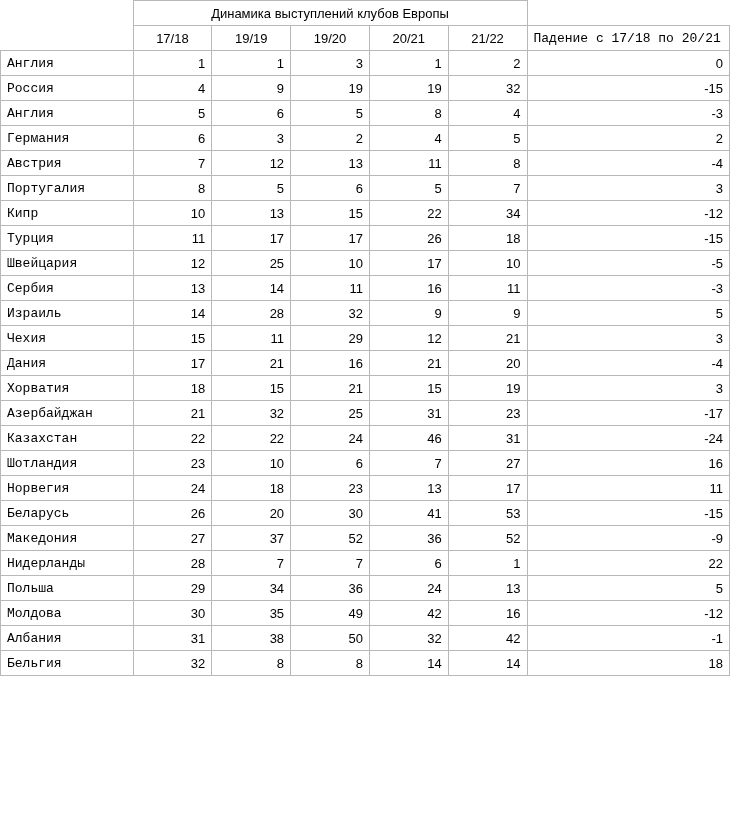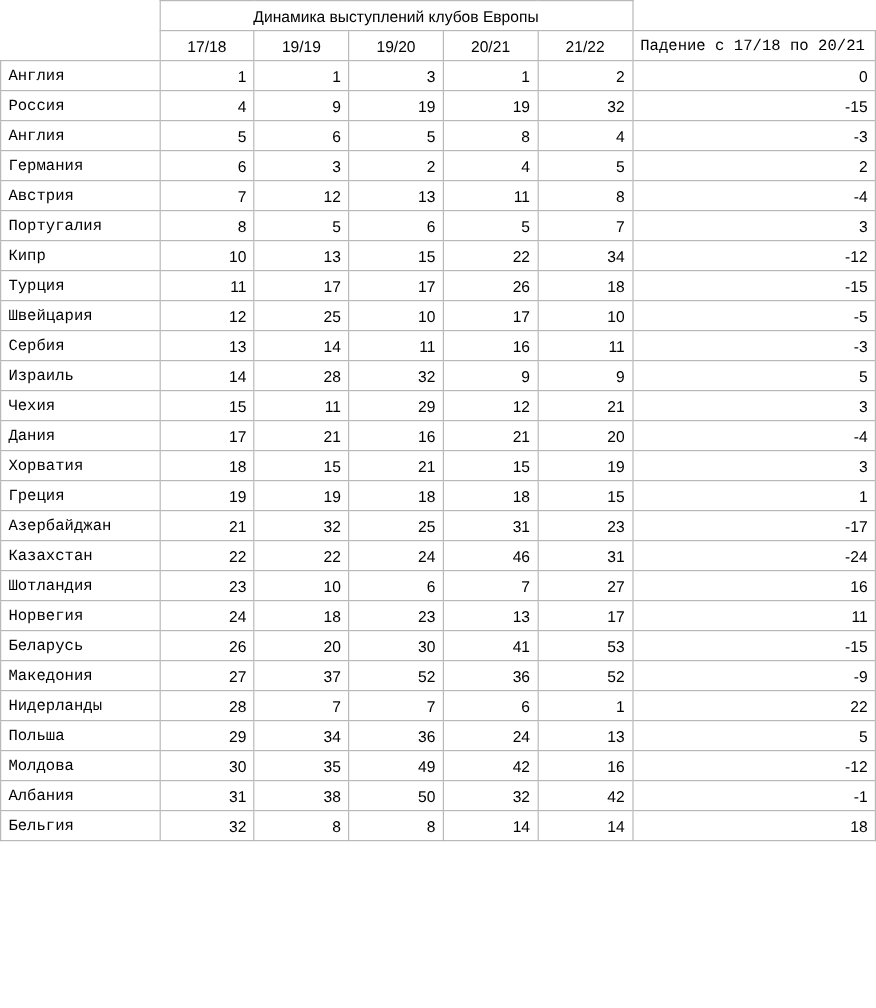--- a/index.html
+++ b/index.html
@@ -198,29 +198,20 @@
       <tr>
         <td class="col-country country">Хорватия</td>
         <td class="col-year num">18</td>
         <td class="col-year num">15</td>
         <td class="col-year num">21</td>
         <td class="col-year num">15</td>
         <td class="col-year num">19</td>
         <td class="col-delta num">3</td>
       </tr>
       <tr>
-        <td class="col-country country">Греция</td>
-        <td class="col-year num">19</td>
-        <td class="col-year num">19</td>
-        <td class="col-year num">18</td>
-        <td class="col-year num">18</td>
-        <td class="col-year num">15</td>
-        <td class="col-delta num">1</td>
-      </tr>
-      <tr>
         <td class="col-country country">Азербайджан</td>
         <td class="col-year num">21</td>
         <td class="col-year num">32</td>
         <td class="col-year num">25</td>
         <td class="col-year num">31</td>
         <td class="col-year num">23</td>
         <td class="col-delta num">-17</td>
       </tr>
       <tr>
         <td class="col-country country">Казахстан</td>

